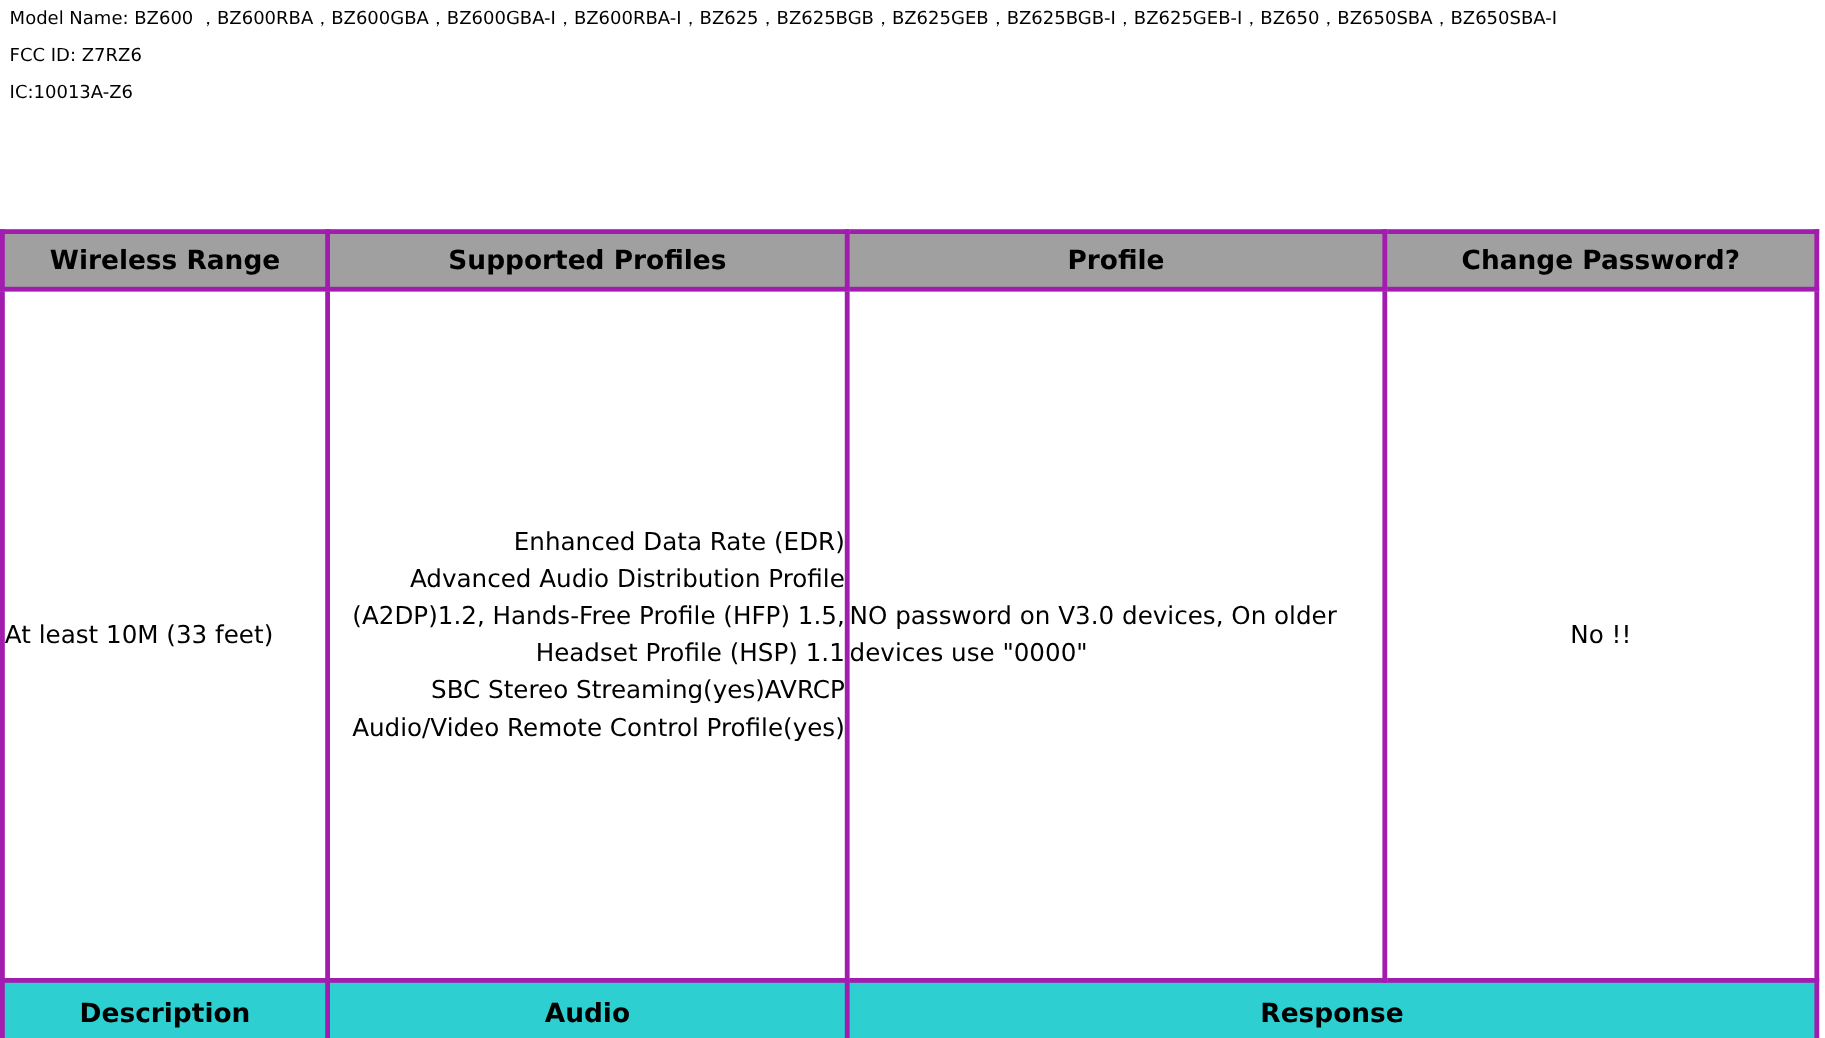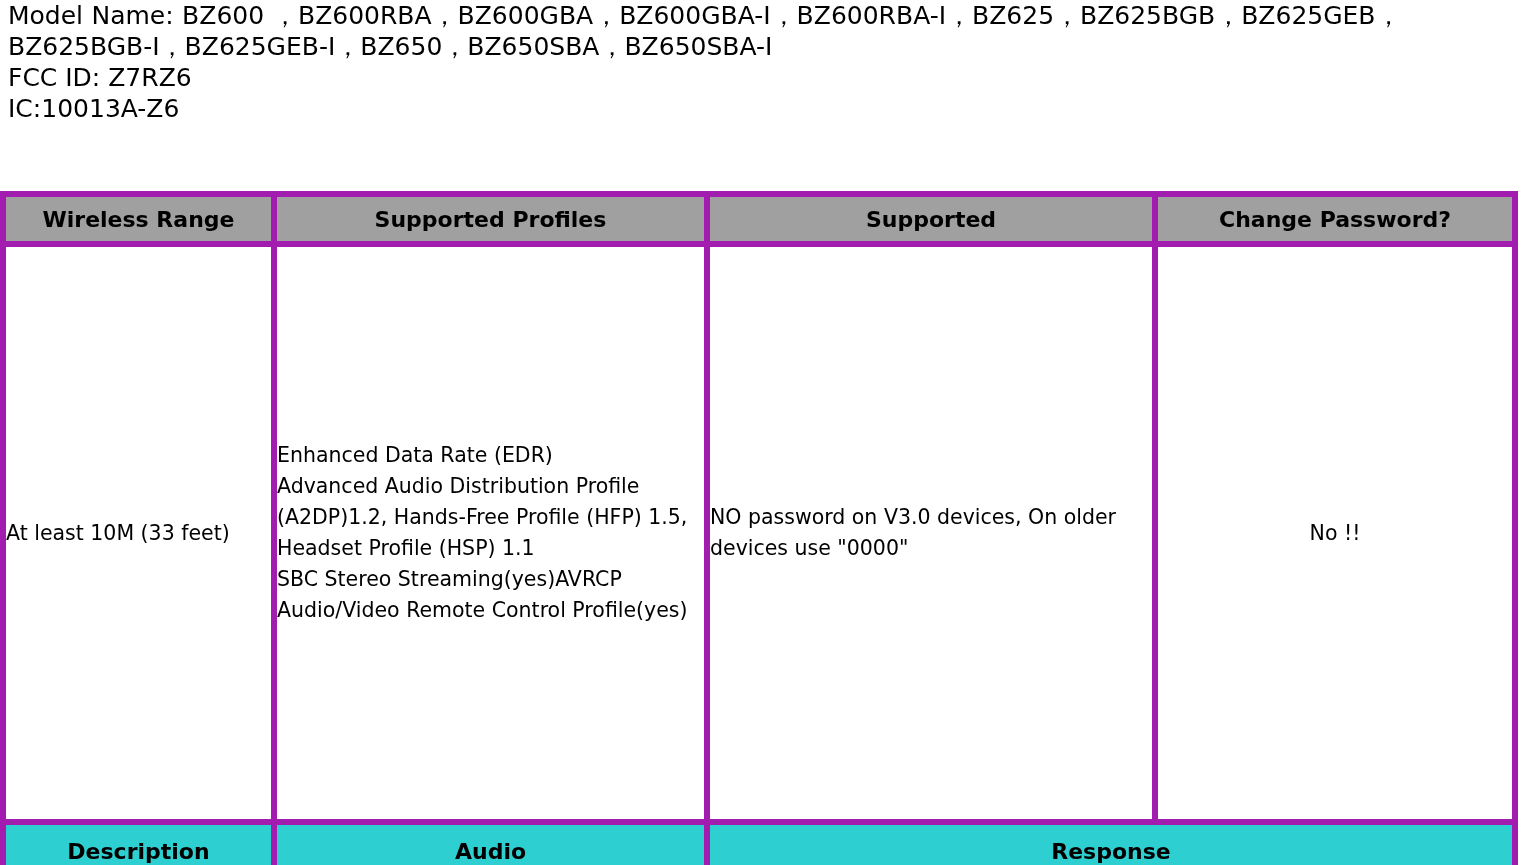--- a/index.html
+++ b/index.html
@@ -28,21 +28,21 @@
     text-align: center;
     font-size: 41px;
     font-weight: 400;
     line-height: 46px;
     letter-spacing: 0px;
     font-family: "DejaVu Sans", "Liberation Sans", sans-serif;
   }
 
   .meta-block {
     padding: 0 0 0 8px;
-    font-size: 25px;
+    font-size: 15px;
     line-height: 31px;
     font-family: "DejaVu Sans", "Liberation Sans", sans-serif;
   }
   .meta-line {
     white-space: normal;
   }
   .meta-line.model {
     padding-right: 120px;
     text-align: justify;
   }
@@ -56,21 +56,21 @@
     border-collapse: collapse;
     table-layout: fixed;
   }
   .spec-table col.c1 { width: 271px; }
   .spec-table col.c2 { width: 433px; }
   .spec-table col.c3 { width: 448px; }
   .spec-table col.c4 { width: 360px; }
 
   .spec-table th,
   .spec-table td {
-    border: 6px solid #a21caf;
+    border: 4px solid #a21caf;
     padding: 0;
     vertical-align: middle;
   }
 
   .spec-table thead th {
     height: 44px;
     background: #a0a0a0;
     text-align: center;
     font-size: 22px;
     font-weight: 700;
@@ -82,21 +82,21 @@
     font-size: 20.5px;
     line-height: 31px;
     font-weight: 400;
   }
 
   .cell-range {
     text-align: left;
     padding-left: 2px;
   }
   .cell-profiles {
-    text-align: left;
+    text-align: right;
     padding-left: 6px;
     white-space: pre-line;
   }
   .cell-password {
     padding: 0 4px;
   }
   .cell-change {
     text-align: center;
     border-right-color: #ffffff;
   }
@@ -126,21 +126,21 @@
     <colgroup>
       <col class="c1">
         <col class="c2">
         <col class="c3">
         <col class="c4">
     </colgroup>
     <thead>
       <tr>
         <th>Wireless Range</th>
         <th>Supported Profiles</th>
-        <th>Supported</th>
+        <th>Profile</th>
         <th>Change Password?</th>
       </tr>
     </thead>
     <tbody>
       <tr class="body-row">
         <td class="cell-range">At least 10M (33 feet)</td>
         <td class="cell-profiles">Enhanced Data Rate (EDR)
 Advanced Audio Distribution Profile (A2DP)1.2, Hands-Free Profile (HFP) 1.5, Headset Profile (HSP) 1.1
 SBC Stereo Streaming(yes)AVRCP Audio/Video Remote Control Profile(yes)</td>
         <td class="cell-password">NO password on V3.0 devices, On older devices use "0000"</td>

